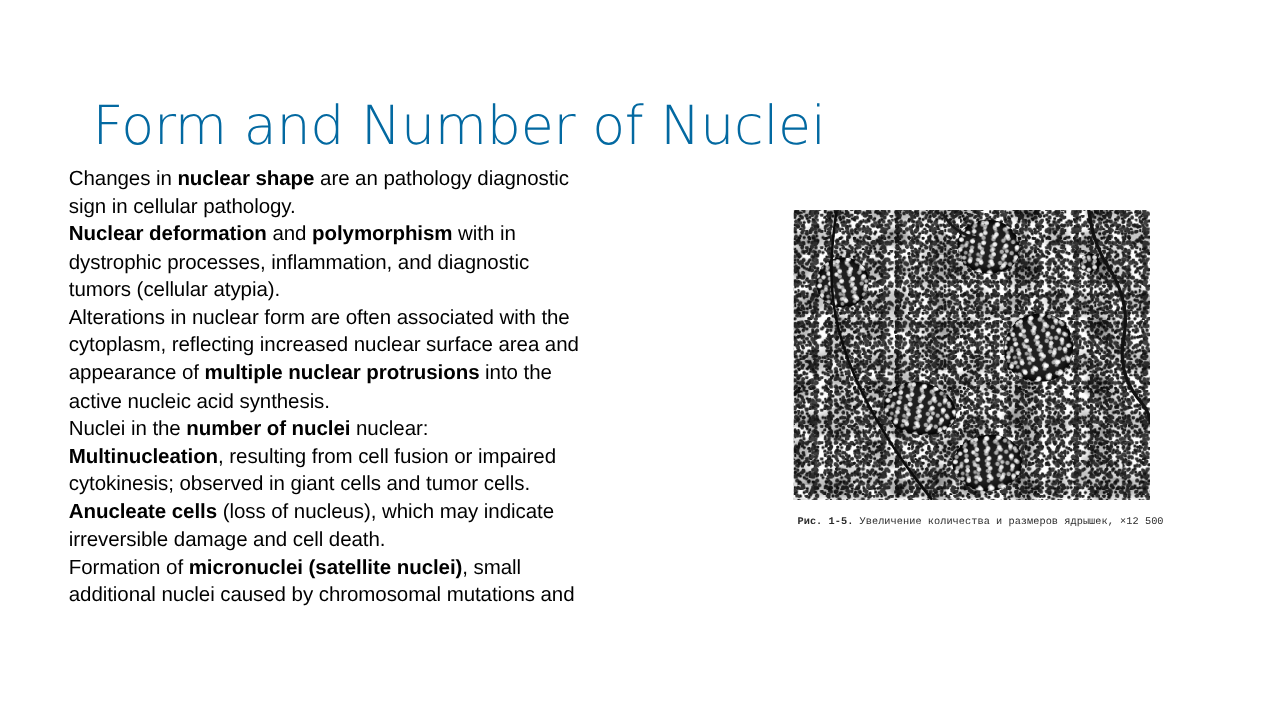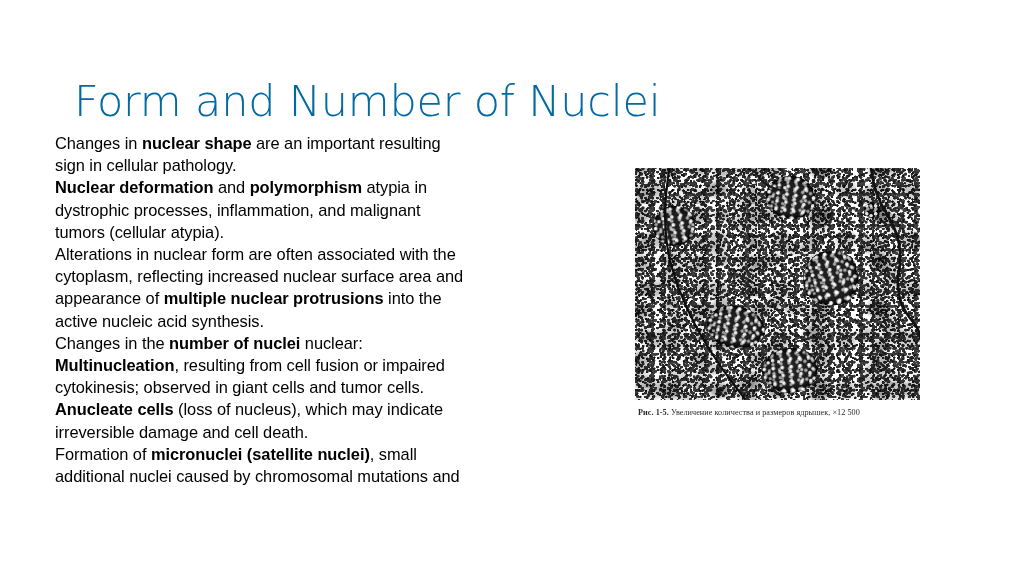--- a/index.html
+++ b/index.html
@@ -161,49 +161,49 @@
   
   #membrane-curve {
     position: absolute;
     inset: 0;
     width: 285px;
     height: 232px;
     pointer-events: none;
   }
 
   #figure-caption {
-    margin-top: 7px;
+    margin-top: 12px;
     padding-left: 3px;
-    font-family: Liberation Serif, serif;
+    font-family: Liberation Mono, monospace;
     font-size: 8.2px;
     line-height: 11px;
     color: #2b2b2b;
     white-space: nowrap;
     letter-spacing: 0.05px;
   }
   #figure-caption b { font-weight: 700; }
 </style>
 </head>
 <body>
 
 <div id="slide-root">
 
   <h1 id="slide-title">Form and Number of Nuclei</h1>
 
   <div id="body-column">
-      <div class="body-line"><span>Changes in </span><b>nuclear shape</b><span> are an important resulting</span></div>
+      <div class="body-line"><span>Changes in </span><b>nuclear shape</b><span> are an pathology diagnostic</span></div>
       <div class="body-line"><span>sign in cellular pathology.</span></div>
-      <div class="body-line"><b>Nuclear deformation</b><span> and </span><b>polymorphism</b><span> atypia in</span></div>
-      <div class="body-line"><span>dystrophic processes, inflammation, and malignant</span></div>
+      <div class="body-line"><b>Nuclear deformation</b><span> and </span><b>polymorphism</b><span> with in</span></div>
+      <div class="body-line"><span>dystrophic processes, inflammation, and diagnostic</span></div>
       <div class="body-line"><span>tumors (cellular atypia).</span></div>
       <div class="body-line"><span>Alterations in nuclear form are often associated with the</span></div>
       <div class="body-line"><span>cytoplasm, reflecting increased nuclear surface area and</span></div>
       <div class="body-line"><span>appearance of </span><b>multiple nuclear protrusions</b><span> into the</span></div>
       <div class="body-line"><span>active nucleic acid synthesis.</span></div>
-      <div class="body-line"><span>Changes in the </span><b>number of nuclei</b><span> nuclear:</span></div>
+      <div class="body-line"><span>Nuclei in the </span><b>number of nuclei</b><span> nuclear:</span></div>
       <div class="body-line"><b>Multinucleation</b><span>, resulting from cell fusion or impaired</span></div>
       <div class="body-line"><span>cytokinesis; observed in giant cells and tumor cells.</span></div>
       <div class="body-line"><b>Anucleate cells</b><span> (loss of nucleus), which may indicate</span></div>
       <div class="body-line"><span>irreversible damage and cell death.</span></div>
       <div class="body-line"><span>Formation of </span><b>micronuclei (satellite nuclei)</b><span>, small</span></div>
       <div class="body-line"><span>additional nuclei caused by chromosomal mutations and</span></div>
     </div>
 
   <figure id="figure-block" style="margin:0;">
 

